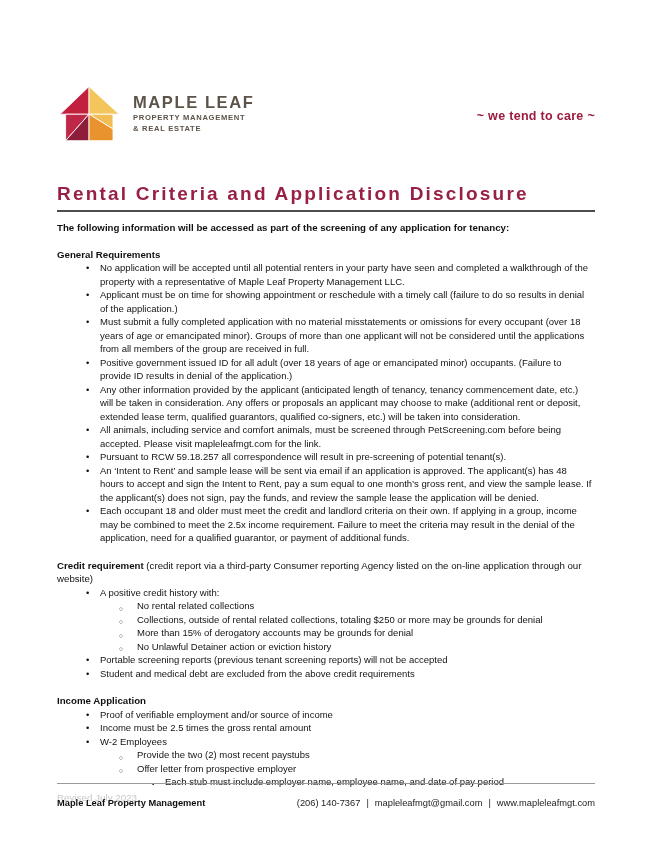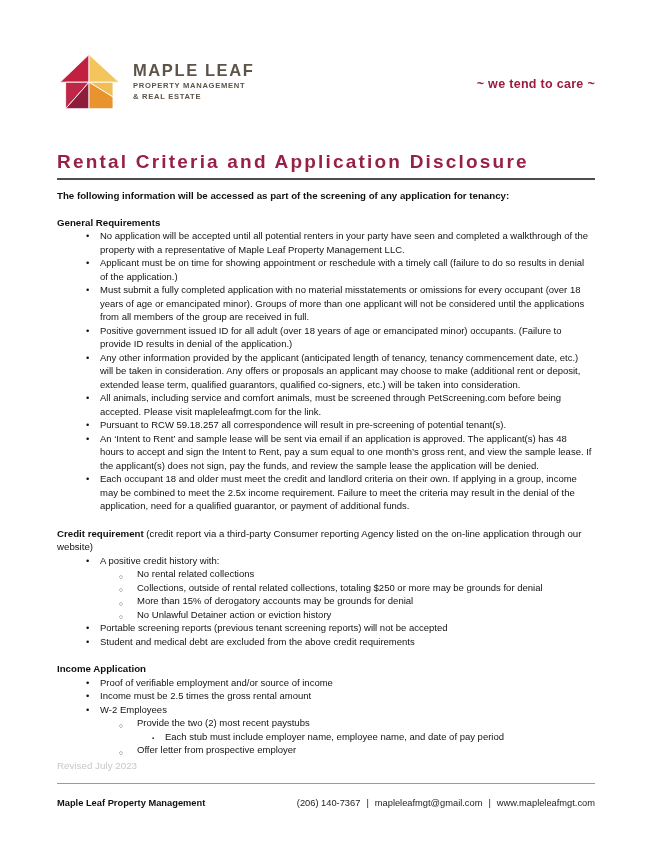--- a/index.html
+++ b/index.html
@@ -7,21 +7,21 @@
   .page {
     position: relative;
     width: 650px;
     height: 841px;
     margin: 0 auto;
     background: #ffffff;
     font-family: "Liberation Sans", "DejaVu Sans", sans-serif;
     color: #111;
     overflow: hidden;
   }
-  .content { padding: 52px 55px 0 57px; }
+  .content { padding: 52px 55px 0 57px; margin-top: 32px; }
 
   
   .header-row { display: flex; justify-content: space-between; align-items: center; }
   .logo-group { display: flex; align-items: center; }
   .logo-house { width: 64px; height: 58px; flex: 0 0 auto; }
   .wordmark { margin-left: 12px; color: #5c5349; }
   .wordmark-main {
     font-size: 16.5px; font-weight: 700; letter-spacing: 1.6px; line-height: 18px;
   }
   .wordmark-sub {
@@ -181,27 +181,27 @@
             <span class="li-text">Income must be 2.5 times the gross rental amount</span>
           </div>
           <div class="li level-1">
             <span class="marker m1">•</span>
             <span class="li-text">W-2 Employees</span>
           </div>
           <div class="li level-2">
             <span class="marker m2">○</span>
             <span class="li-text">Provide the two (2) most recent paystubs</span>
           </div>
+          <div class="li level-2">
+            <span class="marker m2">○</span>
+            <span class="li-text">Offer letter from prospective employer</span>
+          </div>
           <div class="li level-3">
             <span class="marker m3">▪</span>
             <span class="li-text">Each stub must include employer name, employee name, and date of pay period</span>
-          </div>
-          <div class="li level-2">
-            <span class="marker m2">○</span>
-            <span class="li-text">Offer letter from prospective employer</span>
           </div>
         </section>
       </div>
 
     <p class="revised">Revised July 2023</p>
   </div>
 
   <div class="footer">
     <span class="footer-company">Maple Leaf Property Management</span>
     <span class="footer-contact">

